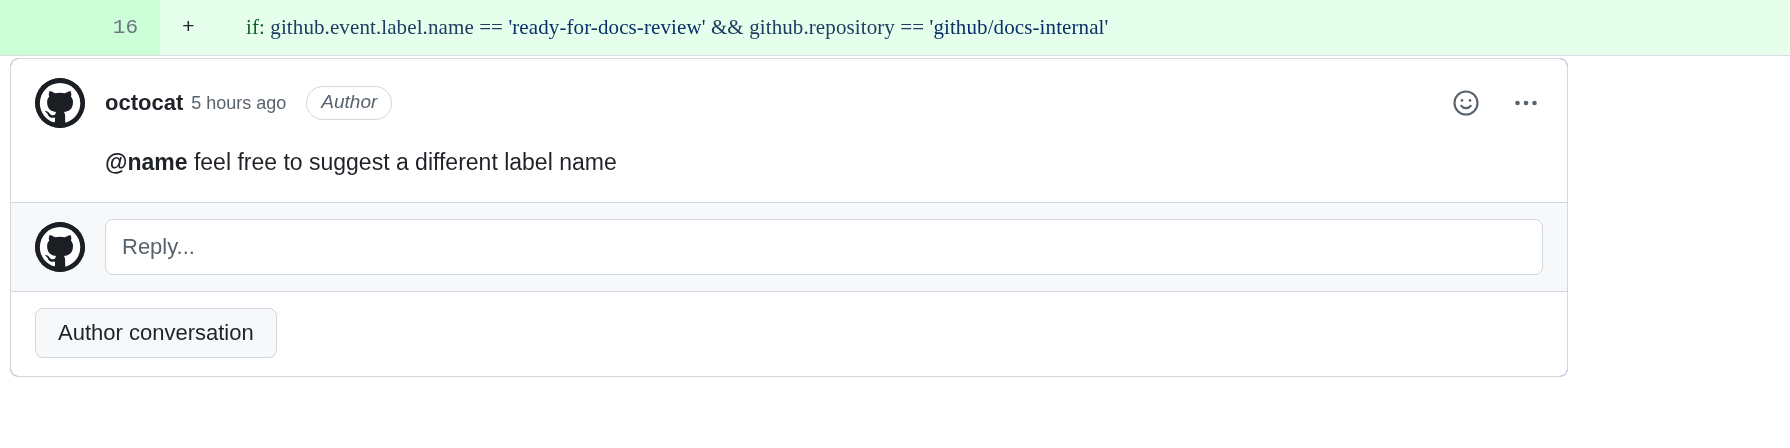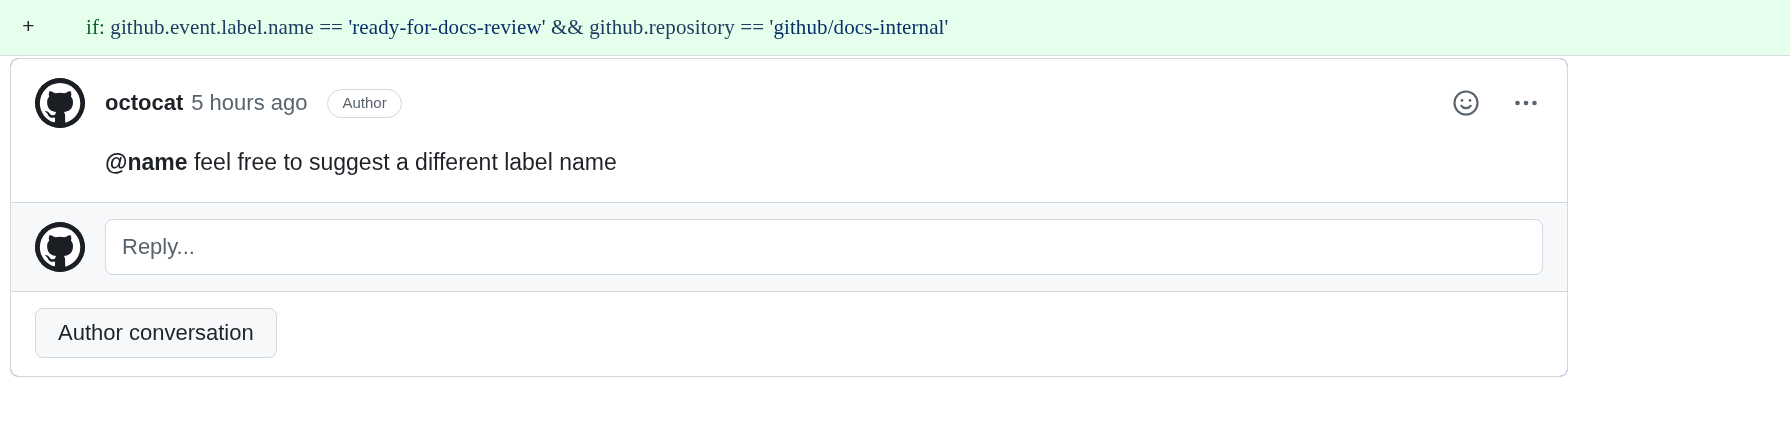--- a/index.html
+++ b/index.html
@@ -85,32 +85,33 @@
   .avatar svg { width: 50px; height: 50px; display: block; }
 
   .author-name {
     margin-left: 20px;
     font-size: 22px;
     font-weight: bold;
     color: #1f2328;
   }
   .timestamp {
     margin-left: 8px;
-    font-size: 22px;
+    font-size: 18px;
     color: #59636e;
   }
   .author-badge {
     margin-left: 20px;
     border: 1px solid #d0d7de;
     border-radius: 20px;
     padding: 4px 14px 5px 14px;
-    font-size: 15px;
+    font-size: 19px;
     color: #59636e;
     line-height: 1.2;
     background: #ffffff;
+    font-style: italic;
   }
 
   .header-actions {
     position: absolute;
     right: 0;
     top: 50%;
     transform: translateY(-50%);
     display: flex;
     align-items: center;
     gap: 26px;
@@ -170,20 +171,21 @@
     color: #1f2328;
     font-family: "Liberation Sans", sans-serif;
     cursor: pointer;
     line-height: 1.2;
   }
 </style>
 </head>
 <body>
 
 <div class="diff-line">
+  <div class="diff-lineno">16</div>
   <div class="diff-marker">+</div>
   <div class="diff-code"><span class="tok-key">if:</span><span class="tok-plain"> github.event.label.name </span><span class="tok-op">==</span><span class="tok-str"> 'ready-for-docs-review' </span><span class="tok-op">&amp;&amp;</span><span class="tok-plain"> github.repository </span><span class="tok-op">==</span><span class="tok-str"> 'github/docs-internal'</span></div>
 </div>
 
 <div class="thread-card">
 
   <div class="comment-body-wrap">
     <div class="comment-header">
 
       <div class="avatar">

